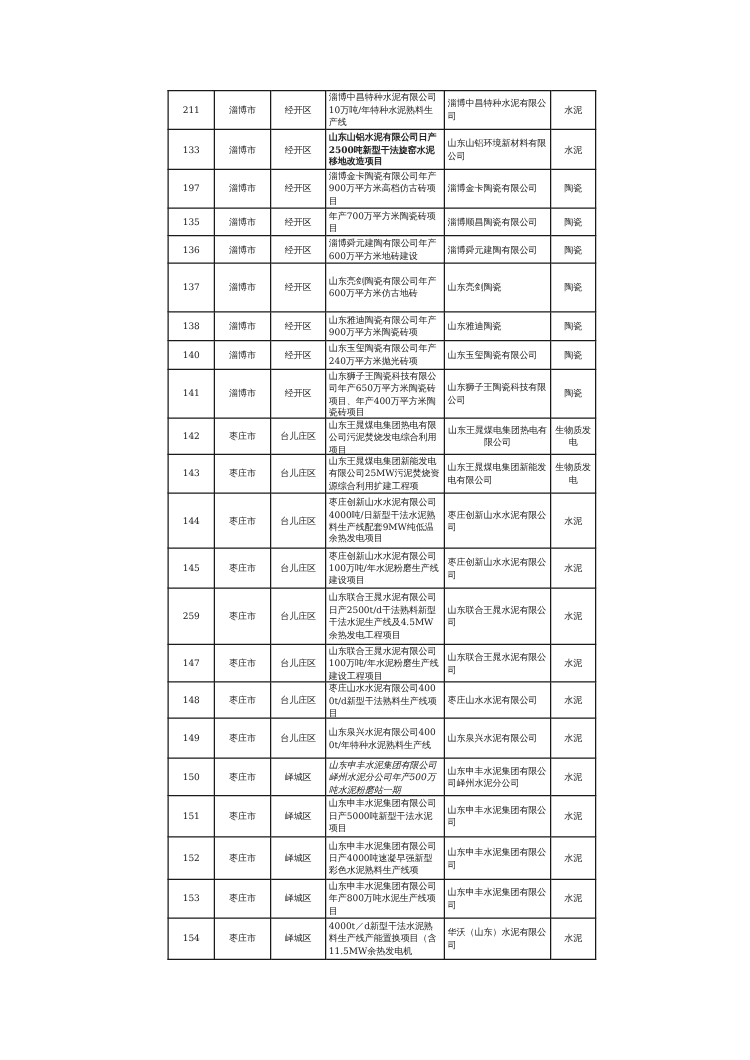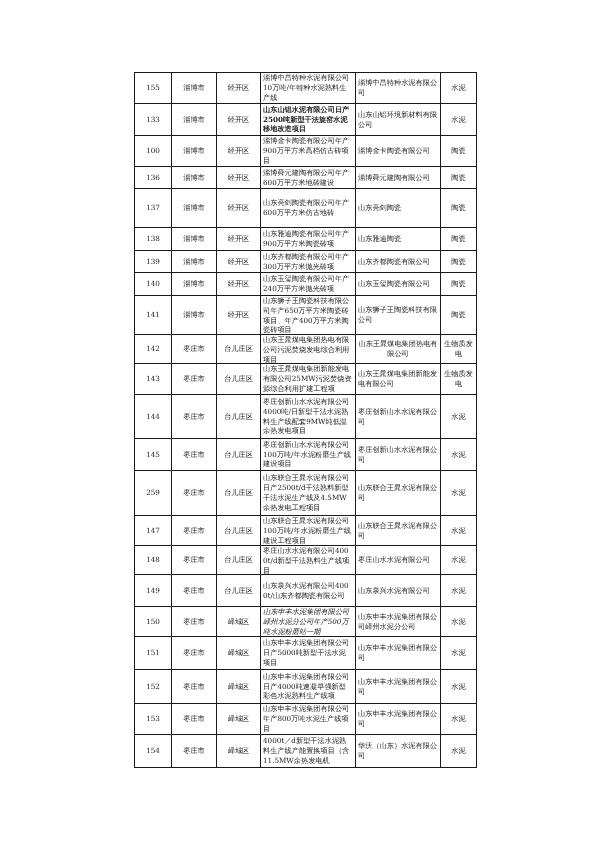--- a/index.html
+++ b/index.html
@@ -21,21 +21,21 @@
     <col style="width:37px">
       <col style="width:45px">
       <col style="width:44px">
     <col style="width:95px">
       <col style="width:85px">
       <col style="width:36px">
   </colgroup>
   <tbody id="tbody">
       <tr style="height: 31px;">
         <td class="c">
-          <div class="clip" style="max-height: 30px;">155</div>
+          <div class="clip" style="max-height: 30px;">211</div>
         </td>
         <td class="c">
           <div class="clip" style="max-height: 30px;">淄博市</div>
         </td>
         <td class="c">
           <div class="clip" style="max-height: 30px;">经开区</div>
         </td>
         <td class="l">
           <div class="clip" style="max-height: 30px;">淄博中昌特种水泥有限公司10万吨/年特种水泥熟料生产线</div>
         </td>
@@ -61,40 +61,60 @@
         </td>
         <td class="l">
           <div class="clip" style="max-height: 31px;">山东山铝环境新材料有限公司</div>
         </td>
         <td class="c">
           <div class="clip" style="max-height: 31px;">水泥</div>
         </td>
       </tr>
       <tr style="height: 31px;">
         <td class="c">
-          <div class="clip" style="max-height: 30px;">100</div>
+          <div class="clip" style="max-height: 30px;">197</div>
         </td>
         <td class="c">
           <div class="clip" style="max-height: 30px;">淄博市</div>
         </td>
         <td class="c">
           <div class="clip" style="max-height: 30px;">经开区</div>
         </td>
         <td class="l">
           <div class="clip" style="max-height: 30px;">淄博金卡陶瓷有限公司年产900万平方米高档仿古砖项目</div>
         </td>
         <td class="l">
           <div class="clip" style="max-height: 30px;">淄博金卡陶瓷有限公司</div>
         </td>
         <td class="c">
           <div class="clip" style="max-height: 30px;">陶瓷</div>
         </td>
       </tr>
       <tr style="height: 22px;">
         <td class="c">
+          <div class="clip" style="max-height: 21px;">135</div>
+        </td>
+        <td class="c">
+          <div class="clip" style="max-height: 21px;">淄博市</div>
+        </td>
+        <td class="c">
+          <div class="clip" style="max-height: 21px;">经开区</div>
+        </td>
+        <td class="l">
+          <div class="clip" style="max-height: 21px;">年产700万平方米陶瓷砖项目</div>
+        </td>
+        <td class="l">
+          <div class="clip" style="max-height: 21px;">淄博顺昌陶瓷有限公司</div>
+        </td>
+        <td class="c">
+          <div class="clip" style="max-height: 21px;">陶瓷</div>
+        </td>
+      </tr>
+      <tr style="height: 22px;">
+        <td class="c">
           <div class="clip" style="max-height: 21px;">136</div>
         </td>
         <td class="c">
           <div class="clip" style="max-height: 21px;">淄博市</div>
         </td>
         <td class="c">
           <div class="clip" style="max-height: 21px;">经开区</div>
         </td>
         <td class="l">
           <div class="clip" style="max-height: 21px;">淄博舜元建陶有限公司年产600万平方米地砖建设</div>
@@ -139,40 +159,20 @@
         <td class="l">
           <div class="clip" style="max-height: 22px;">山东雅迪陶瓷有限公司年产900万平方米陶瓷砖项</div>
         </td>
         <td class="l">
           <div class="clip" style="max-height: 22px;">山东雅迪陶瓷</div>
         </td>
         <td class="c">
           <div class="clip" style="max-height: 22px;">陶瓷</div>
         </td>
       </tr>
-      <tr style="height: 22px;">
-        <td class="c">
-          <div class="clip" style="max-height: 21px;">139</div>
-        </td>
-        <td class="c">
-          <div class="clip" style="max-height: 21px;">淄博市</div>
-        </td>
-        <td class="c">
-          <div class="clip" style="max-height: 21px;">经开区</div>
-        </td>
-        <td class="l">
-          <div class="clip" style="max-height: 21px;">山东齐都陶瓷有限公司年产300万平方米抛光砖项</div>
-        </td>
-        <td class="l">
-          <div class="clip" style="max-height: 21px;">山东齐都陶瓷有限公司</div>
-        </td>
-        <td class="c">
-          <div class="clip" style="max-height: 21px;">陶瓷</div>
-        </td>
-      </tr>
       <tr style="height: 23px;">
         <td class="c">
           <div class="clip" style="max-height: 22px;">140</div>
         </td>
         <td class="c">
           <div class="clip" style="max-height: 22px;">淄博市</div>
         </td>
         <td class="c">
           <div class="clip" style="max-height: 22px;">经开区</div>
         </td>
@@ -350,21 +350,21 @@
         <td class="c">
           <div class="clip" style="max-height: 31px;">149</div>
         </td>
         <td class="c">
           <div class="clip" style="max-height: 31px;">枣庄市</div>
         </td>
         <td class="c">
           <div class="clip" style="max-height: 31px;">台儿庄区</div>
         </td>
         <td class="l">
-          <div class="clip" style="max-height: 31px;">山东泉兴水泥有限公司4000t/山东齐都陶瓷有限公司</div>
+          <div class="clip" style="max-height: 31px;">山东泉兴水泥有限公司4000t/年特种水泥熟料生产线</div>
         </td>
         <td class="l">
           <div class="clip" style="max-height: 31px;">山东泉兴水泥有限公司</div>
         </td>
         <td class="c">
           <div class="clip" style="max-height: 31px;">水泥</div>
         </td>
       </tr>
       <tr style="height: 30px;">
         <td class="c">

